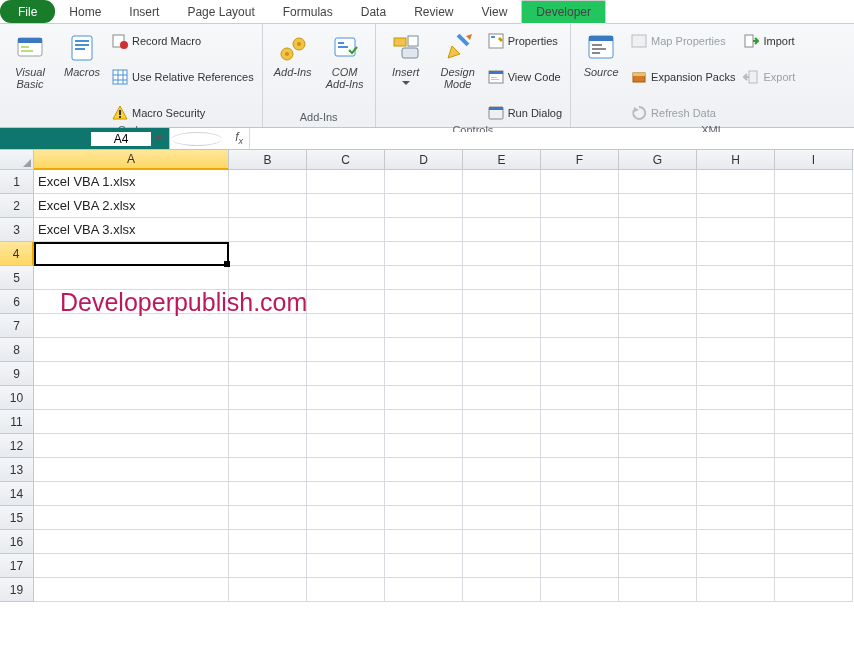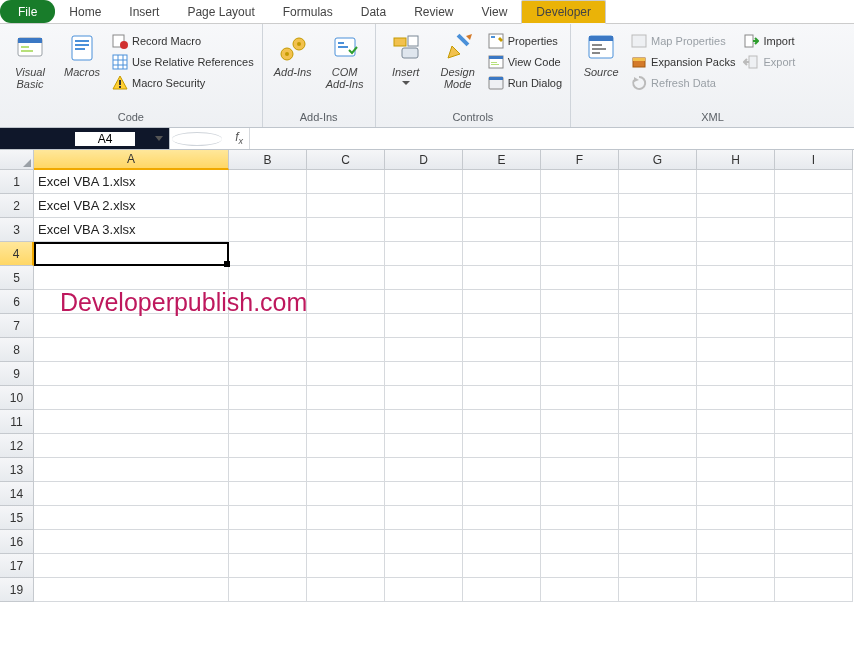--- a/index.html
+++ b/index.html
@@ -2,37 +2,37 @@
 <html><head>
 <meta charset="utf-8">
 <style>
 * { box-sizing: border-box; margin: 0; padding: 0; font-family: "Segoe UI", Tahoma, sans-serif; }
 body { background: #fff; width: 854px; height: 657px; overflow: hidden; font-size: 12px; color: #444; }
 
 
 .tabstrip { display: flex; align-items: stretch; height: 24px; background: #fff; border-bottom: 1px solid #ccc; }
 .file-tab { background: #187c2a; color: #fff; padding: 2px 18px; font-size: 12px; display: flex; align-items: center; border-radius: 11px; }
 .tab { padding: 4px 14px; font-size: 12px; color: #444; display: flex; align-items: center; background: #fff; }
-.tab.active { background: #eab308; border: 1px solid #ccc; border-bottom: 1px solid #f5f6f7; margin-bottom: -1px; border-radius: 2px 2px 0 0; }
+.tab.active { background: #22c55e; border: 1px solid #ccc; border-bottom: 1px solid #f5f6f7; margin-bottom: -1px; border-radius: 2px 2px 0 0; }
 
 
 .ribbon { display: flex; background: linear-gradient(#f7f8fa,#eef0f3); border-bottom: 1px solid #bfc5cc; height: 104px; }
 .group { border-right: 1px solid #cfd4da; display: flex; flex-direction: column; padding: 4px 6px 0 6px; }
 .group-body { flex: 1; display: flex; align-items: flex-start; gap: 4px; }
 .group-label { text-align: center; font-size: 11px; color: #5b6066; padding: 2px 0 4px 0; }
 .big-btn { display: flex; flex-direction: column; align-items: center; justify-content: flex-start; width: 48px; padding-top: 4px; gap: 2px; font-size: 11px; text-align: center; line-height: 1.1; font-style: italic; }
 .big-btn .ic { width: 32px; height: 32px; display: flex; align-items: center; justify-content: center; }
-.col { display: flex; flex-direction: column; gap: 3px; padding-top: 4px; }
+.col { display: flex; flex-direction: column; gap: 18px; padding-top: 4px; }
 .small-btn { display: flex; align-items: center; gap: 4px; font-size: 11px; color: #333; padding: 1px 2px; white-space: nowrap; }
 .small-btn.dis { color: #9aa0a6; }
 .ic16 { width: 16px; height: 16px; display: inline-flex; align-items: center; justify-content: center; flex-shrink: 0; }
 
 
 .fbar { display: flex; align-items: stretch; height: 22px; border-bottom: 1px solid #bfc5cc; }
-.namebox { width: 170px; display: flex; align-items: center; border-right: 1px solid #bfc5cc; background: #0f172a; padding: 0 6px; justify-content: flex-end; gap: 20px; }
+.namebox { width: 170px; display: flex; align-items: center; border-right: 1px solid #bfc5cc; background: #0f766e; padding: 0 6px; justify-content: flex-end; gap: 4px; }
 .namebox input { border: none; outline: none; width: 60px; text-align: center; font-size: 12px; }
 .dd-arr { width: 0; height: 0; border-left: 4px solid transparent; border-right: 4px solid transparent; border-top: 5px solid #555; }
 .fx-area { display: flex; align-items: center; flex: 1; }
 .fx-cell { width: 80px; border-right: 1px solid #d6d9dd; height: 100%; display: flex; align-items: center; justify-content: center; position: relative; }
 .fx-lbl { font-style: italic; font-size: 12px; color: #555; position: absolute; right: 6px; }
 .swoosh { width: 50px; height: 14px; border-top: 1px solid #cfd4da; border-bottom: 1px solid #cfd4da; border-radius: 50%; position: absolute; left: 2px; }
 .formula-input { flex: 1; border: none; outline: none; padding: 0 6px; font-size: 12px; }
 
 
 .grid { position: relative; }

